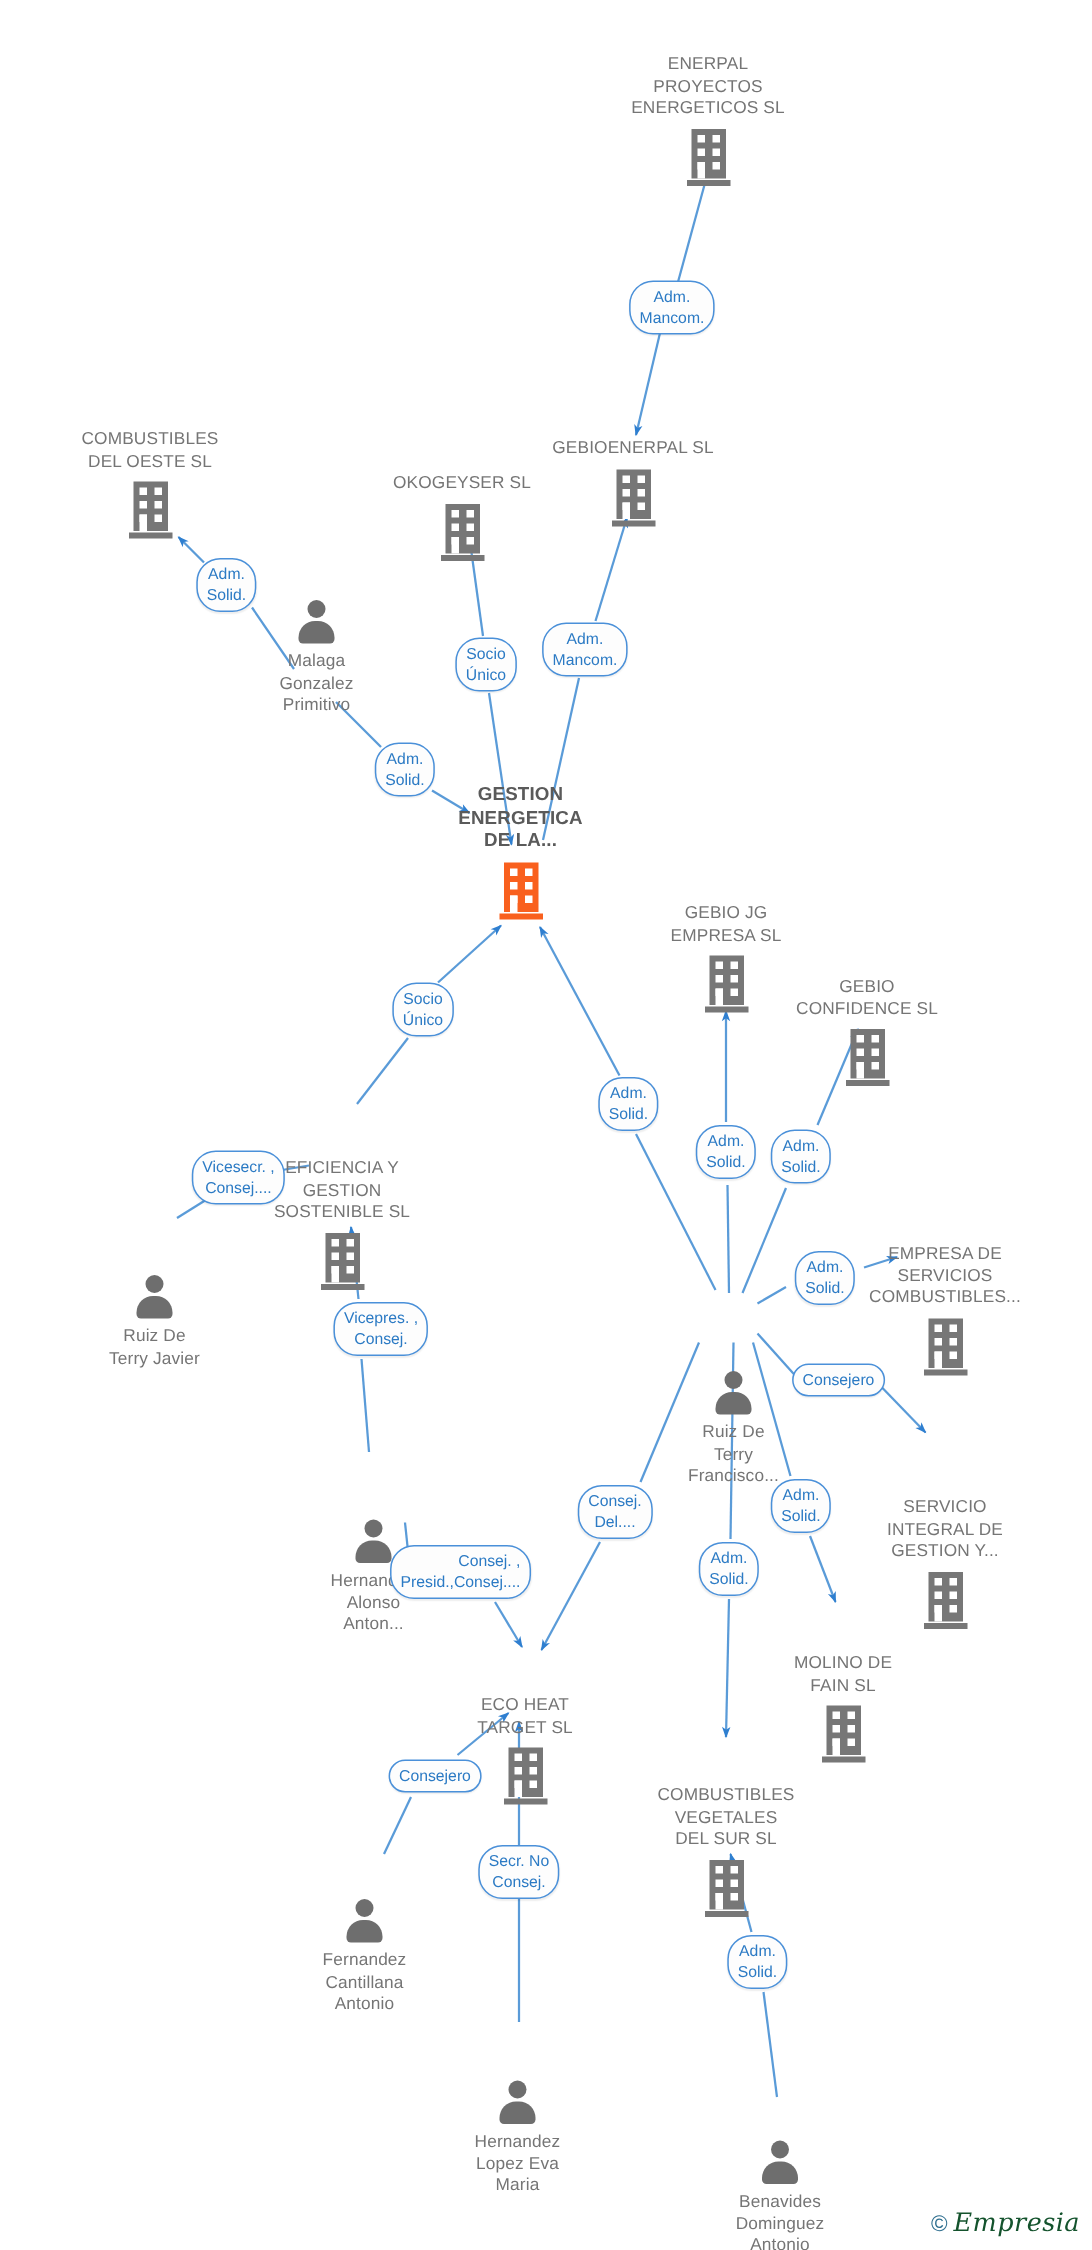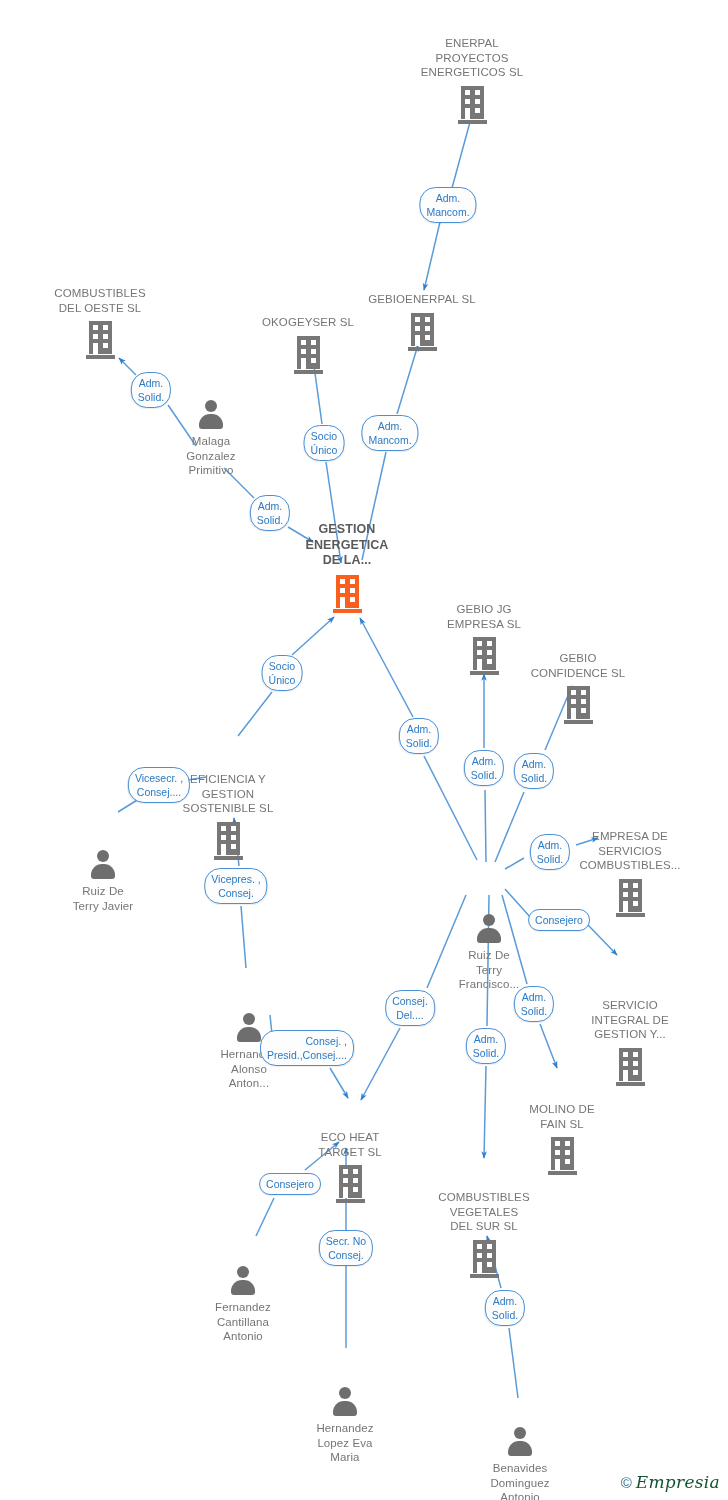--- a/index.html
+++ b/index.html
@@ -477,21 +477,21 @@
     <div class="chip" style="left: 419px; top: 736px;">Adm.
 Solid.</div>
     <div class="chip" style="left: 159px; top: 785px;">Vicesecr. ,
 Consej....</div>
     <div class="chip" style="left: 484px; top: 768px;">Adm.
 Solid.</div>
     <div class="chip" style="left: 534px; top: 771px;">Adm.
 Solid.</div>
     <div class="chip" style="left: 550px; top: 852px;">Adm.
 Solid.</div>
-    <div class="chip" style="left: 236px; top: 886px;">Vicepres. ,
+    <div class="chip" style="left: 254px; top: 886px;">Vicepres. ,
 Consej.</div>
     <div class="chip" style="left: 559px; top: 920px;">Consejero</div>
     <div class="chip" style="left: 410px; top: 1008px;">Consej.
 Del....</div>
     <div class="chip" style="left: 534px; top: 1004px;">Adm.
 Solid.</div>
     <div class="chip" style="left: 307px; top: 1048px; text-align: right;">Consej. ,
 Presid.,Consej....</div>
     <div class="chip" style="left: 486px; top: 1046px;">Adm.
 Solid.</div>

